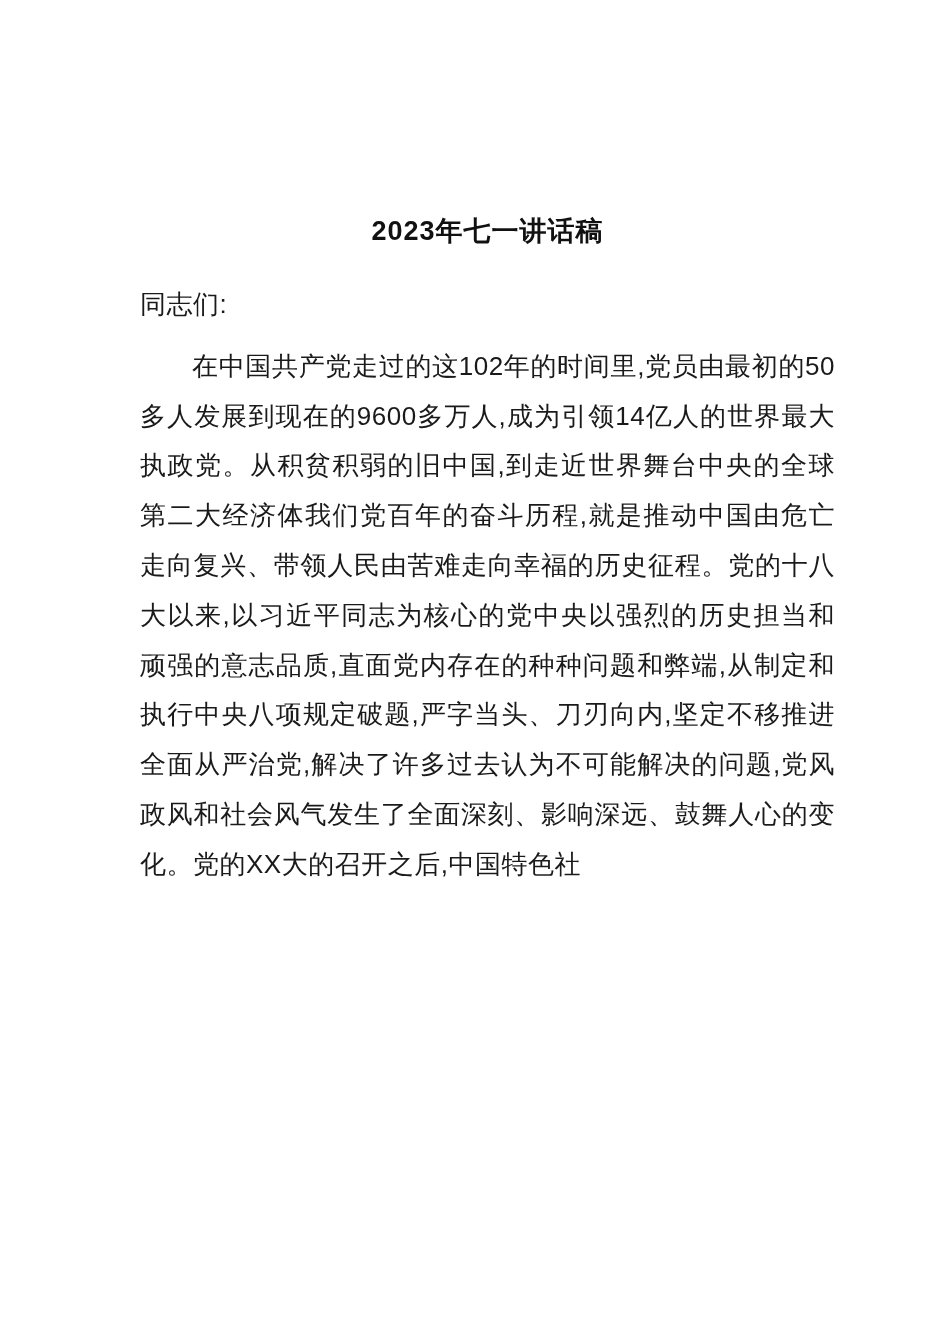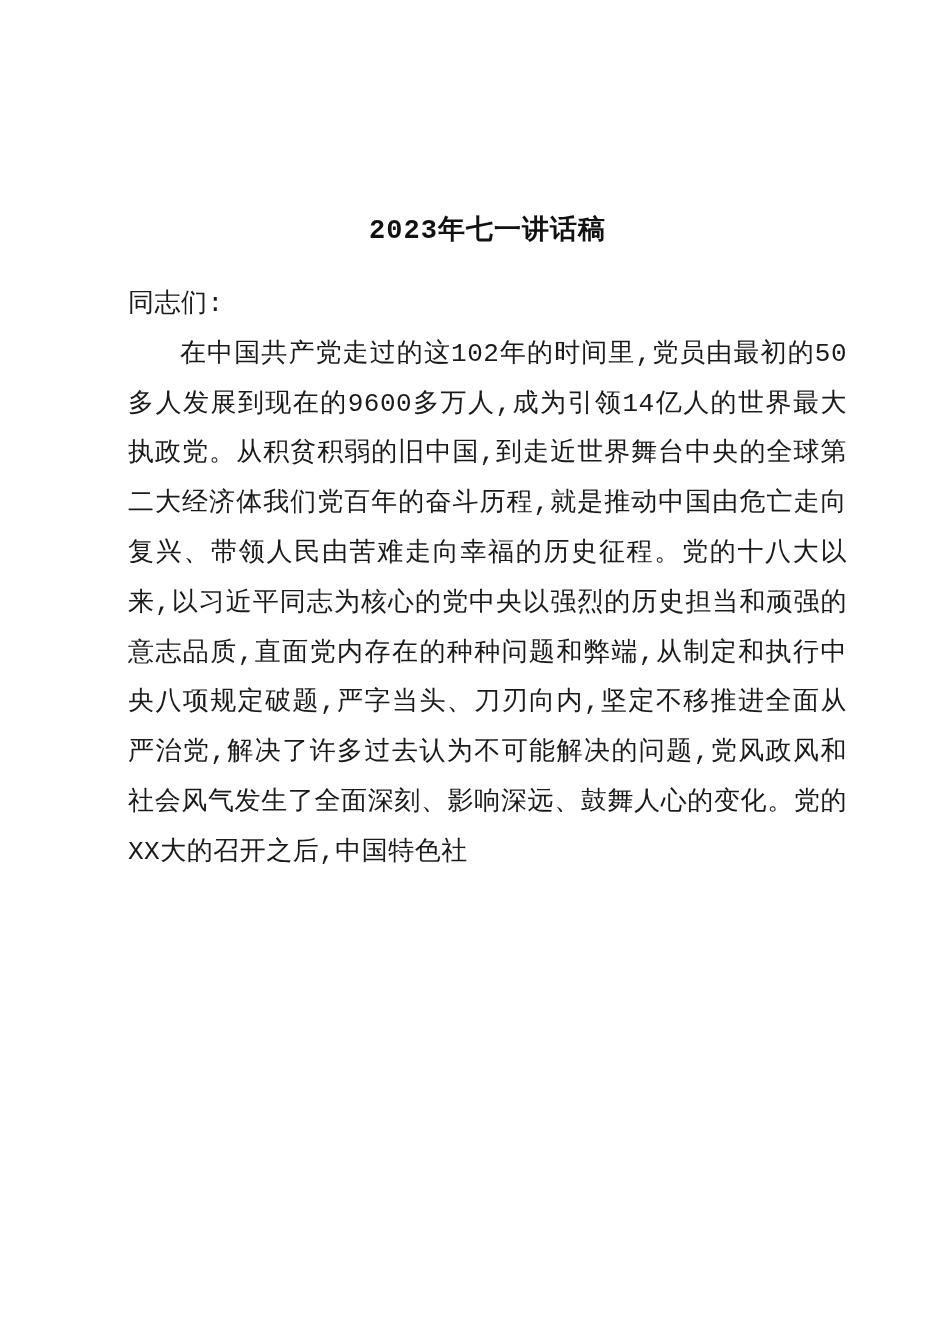--- a/index.html
+++ b/index.html
@@ -6,40 +6,40 @@
     margin: 0;
     padding: 0;
     background: #ffffff;
   }
   .page {
     position: relative;
     width: 950px;
     height: 1344px;
     background: #ffffff;
     overflow: hidden;
-    font-family: Liberation Mono, monospace;
+    font-family: Liberation Sans, sans-serif;
     color: #1a1a1a;
   }
   .doc {
     position: absolute;
     top: 206px;
     left: 128px;
     width: 719px;
   }
   .title {
     margin: 0 0 24px 0;
     font-size: 27px;
     font-weight: bold;
     line-height: 50px;
     text-align: center;
     letter-spacing: 1px;
     color: #111111;
   }
   .body-text p {
-    margin: 0;
+    margin: 12px;
     font-size: 26px;
     line-height: 49.8px;
     text-align: justify;
     word-break: break-all;
     letter-spacing: 0.5px;
     color: #1a1a1a;
   }
   .salutation {
     text-indent: 0;
   }

